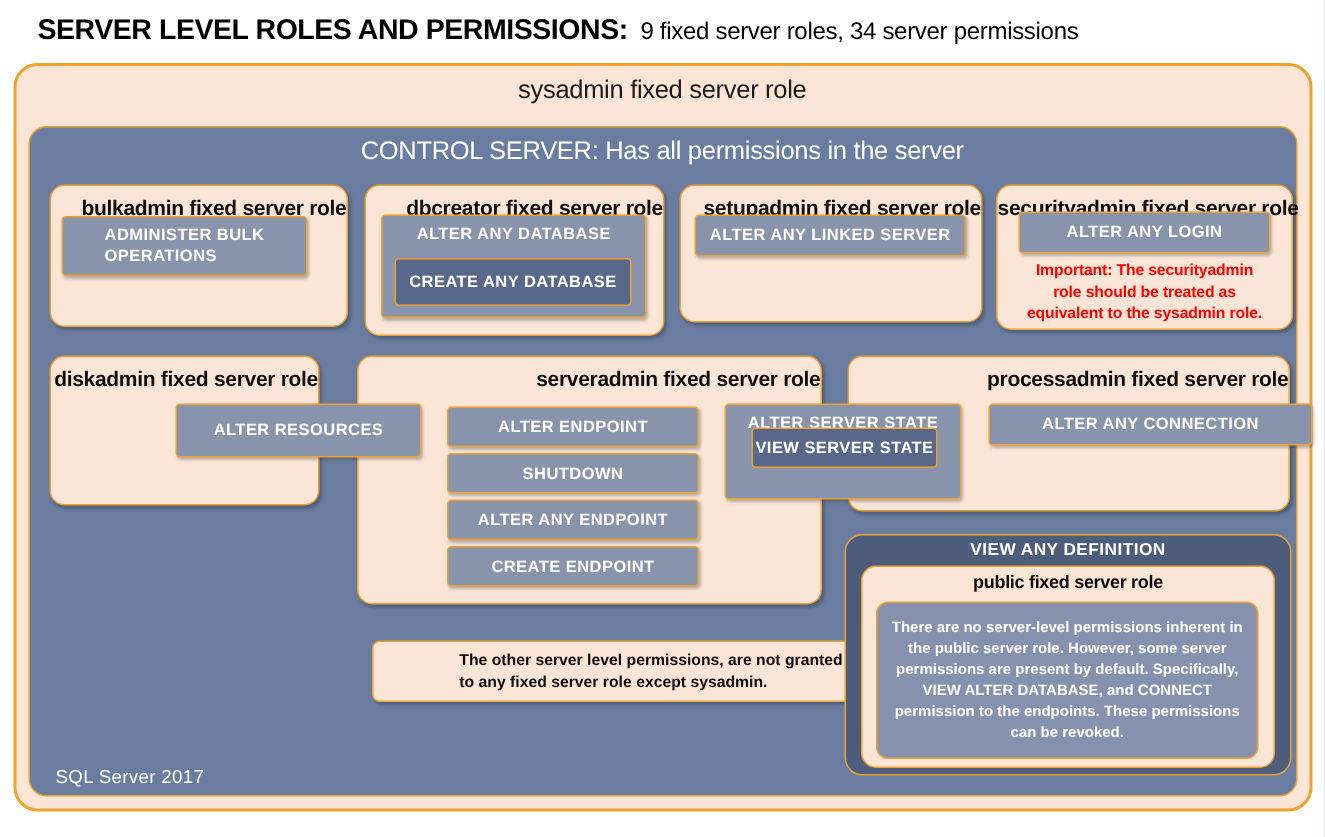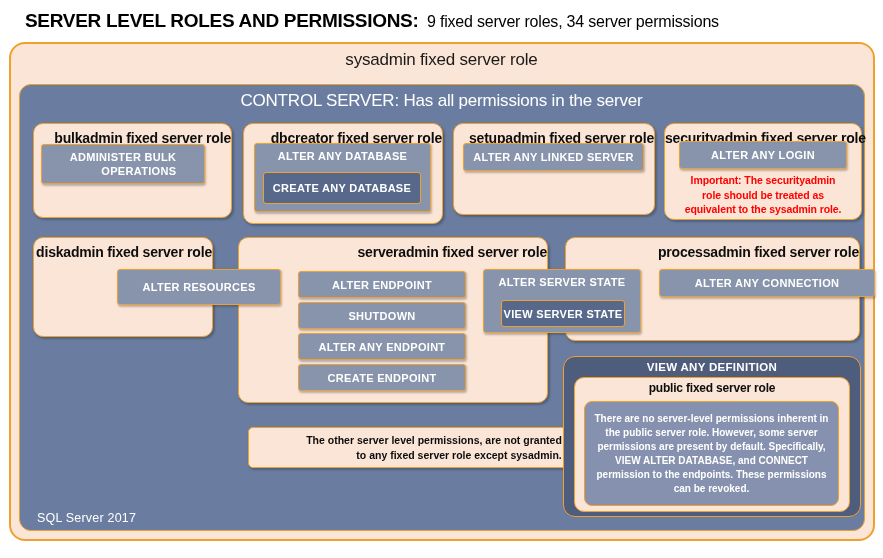--- a/index.html
+++ b/index.html
@@ -44,21 +44,21 @@
   .role-title {
     text-align: right; font-weight: bold; font-size: 14px; color: #0d0d0d;
     margin-top: 6px; letter-spacing: -0.2px; white-space: nowrap;
   }
 
   .chip {
     position: absolute;
     background: #8894AC; border: 1.5px solid #EFA12D; border-radius: 3px;
     color: #ffffff; font-weight: bold; font-size: 11px; letter-spacing: 0.3px;
     display: flex; align-items: center; justify-content: center;
-    text-align: right; white-space: pre-line; line-height: 14px;
+    text-align: left; white-space: pre-line; line-height: 14px;
     box-shadow: 1px 1.5px 2px rgba(35,45,65,0.3);
   }
   .chip-group {
     position: absolute;
     background: #8894AC; border: 1.5px solid #EFA12D; border-radius: 3px;
     box-shadow: 1px 1.5px 2px rgba(35,45,65,0.3);
   }
   .chip-group-label {
     text-align: center; color: #fff; font-weight: bold; font-size: 11px;
     letter-spacing: 0.3px; margin-top: 6px; white-space: nowrap;
@@ -83,21 +83,21 @@
 
   
   .r-diskadmin    { left: 33px;  top: 237px; width: 180px; height: 100px; }
   .c-resources    { left: 117px; top: 269px; width: 164px; height: 36px; z-index: 5; }
   .r-serveradmin  { left: 238px; top: 237px; width: 310px; height: 166px; }
   .c-settings     { left: 59px; top: 33px;  width: 168px; height: 27px; }
   .c-shutdown     { left: 59px; top: 64px;  width: 168px; height: 27px; }
   .c-endpoint     { left: 59px; top: 95px;  width: 168px; height: 27px; }
   .c-createend    { left: 59px; top: 126px; width: 168px; height: 27px; }
   .g-serverstate  { left: 483px; top: 269px; width: 158px; height: 64px; z-index: 5; }
-  .c-viewstate    { left: 17px;  top: 30px;  width: 124px; height: 27px; }
+  .c-viewstate    { left: 17px;  top: 15px;  width: 124px; height: 27px; }
   .r-processadmin { left: 565px; top: 237px; width: 295px; height: 104px; }
   .c-connection   { left: 93px;  top: 31px;  width: 216px; height: 28px; }
 
   
   .vad-box {
     position: absolute; left: 563px; top: 356px; width: 298px; height: 161px;
     background: #4E5D7B; border: 1.5px solid #EFA12D; border-radius: 12px; z-index: 4;
   }
   .vad-label {
     text-align: center; color: #fff; font-weight: bold; font-size: 11.5px;
@@ -117,21 +117,21 @@
     color: #fff; font-weight: bold; font-size: 10px; line-height: 14px;
     display: flex; align-items: center; justify-content: center;
     text-align: center; padding: 4px 7px; letter-spacing: 0;
   }
 
   .footnote-box {
     position: absolute; left: 248px; top: 427px; width: 372px; height: 41px;
     background: #FBE5D6; border: 1.6px solid #EFA12D; border-radius: 5px;
     display: flex; align-items: center; justify-content: center;
     color: #0d0d0d; font-weight: bold; font-size: 10.5px; line-height: 15px;
-    text-align: right; white-space: pre-line; z-index: 2;
+    text-align: left; white-space: pre-line; z-index: 2;
     box-shadow: 1.5px 2px 2px rgba(35,45,65,0.35);
   }
   .footer-label {
     position: absolute; left: 37px; top: 511px;
     color: #ffffff; font-size: 12.5px; letter-spacing: 0.2px;
   }
 </style>
 </head>
 <body>
 

